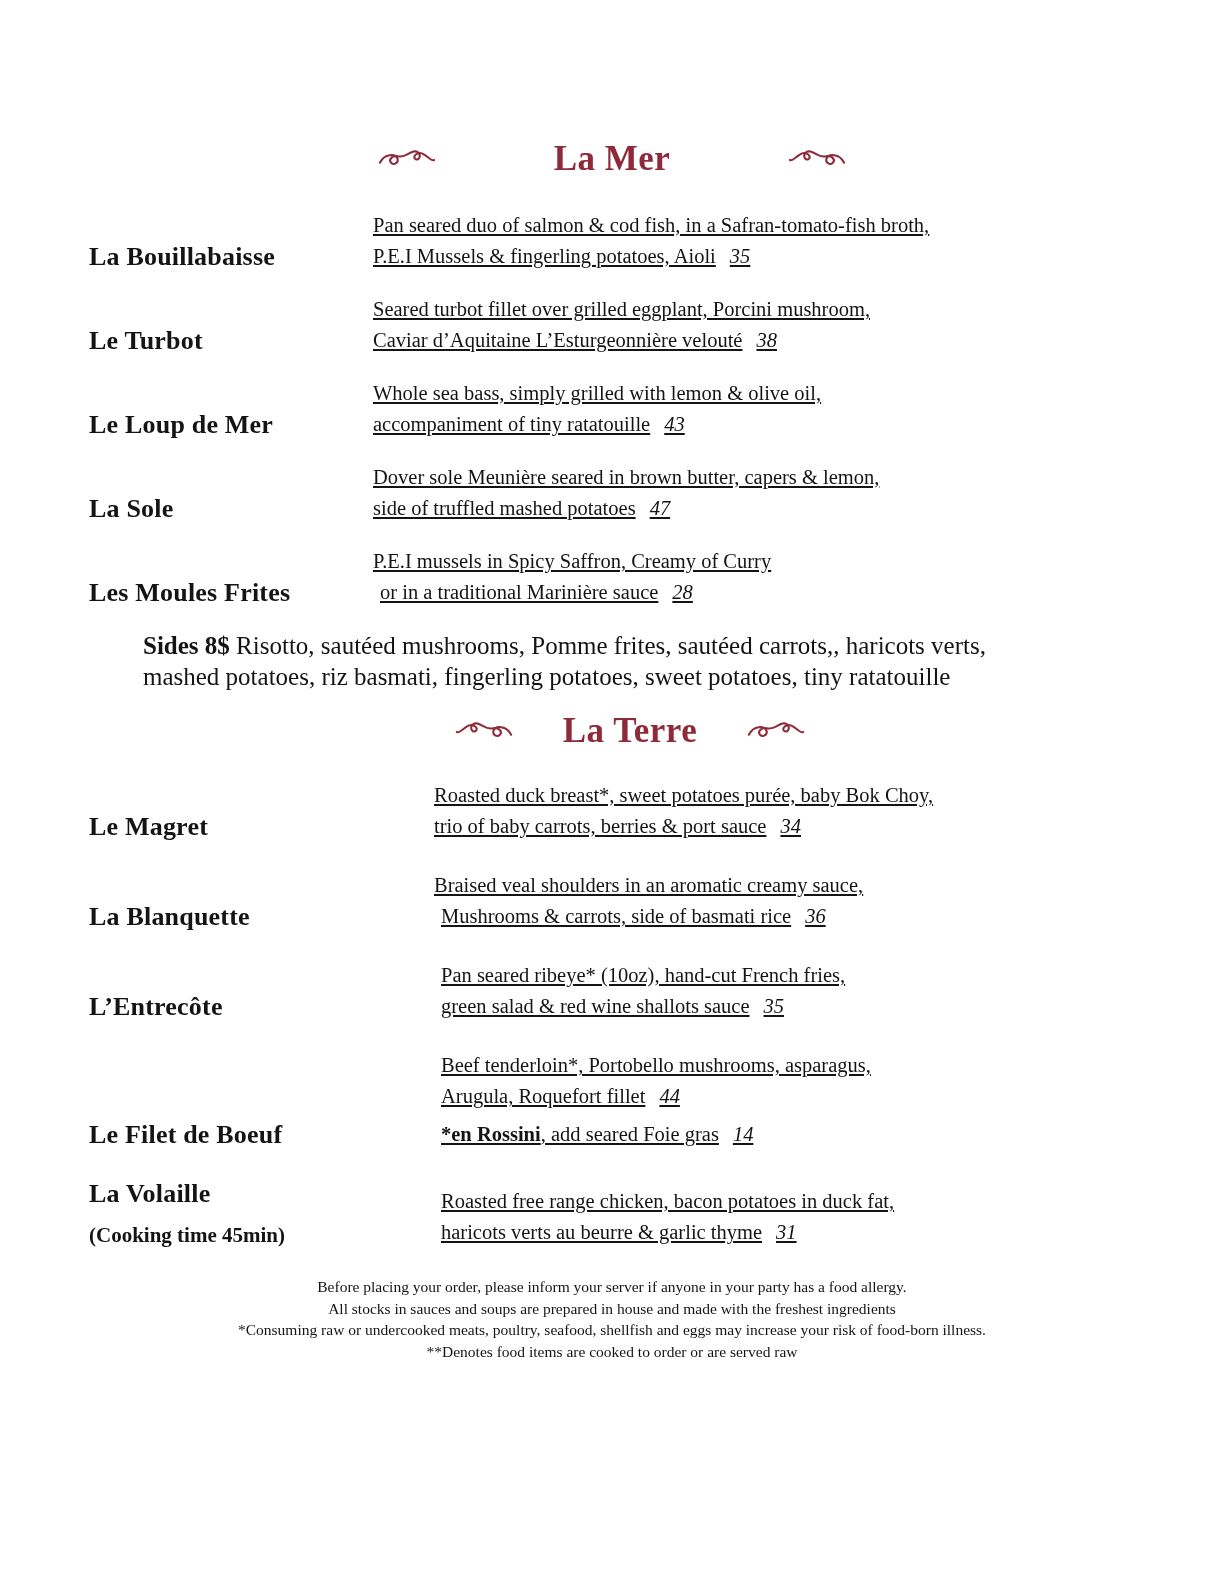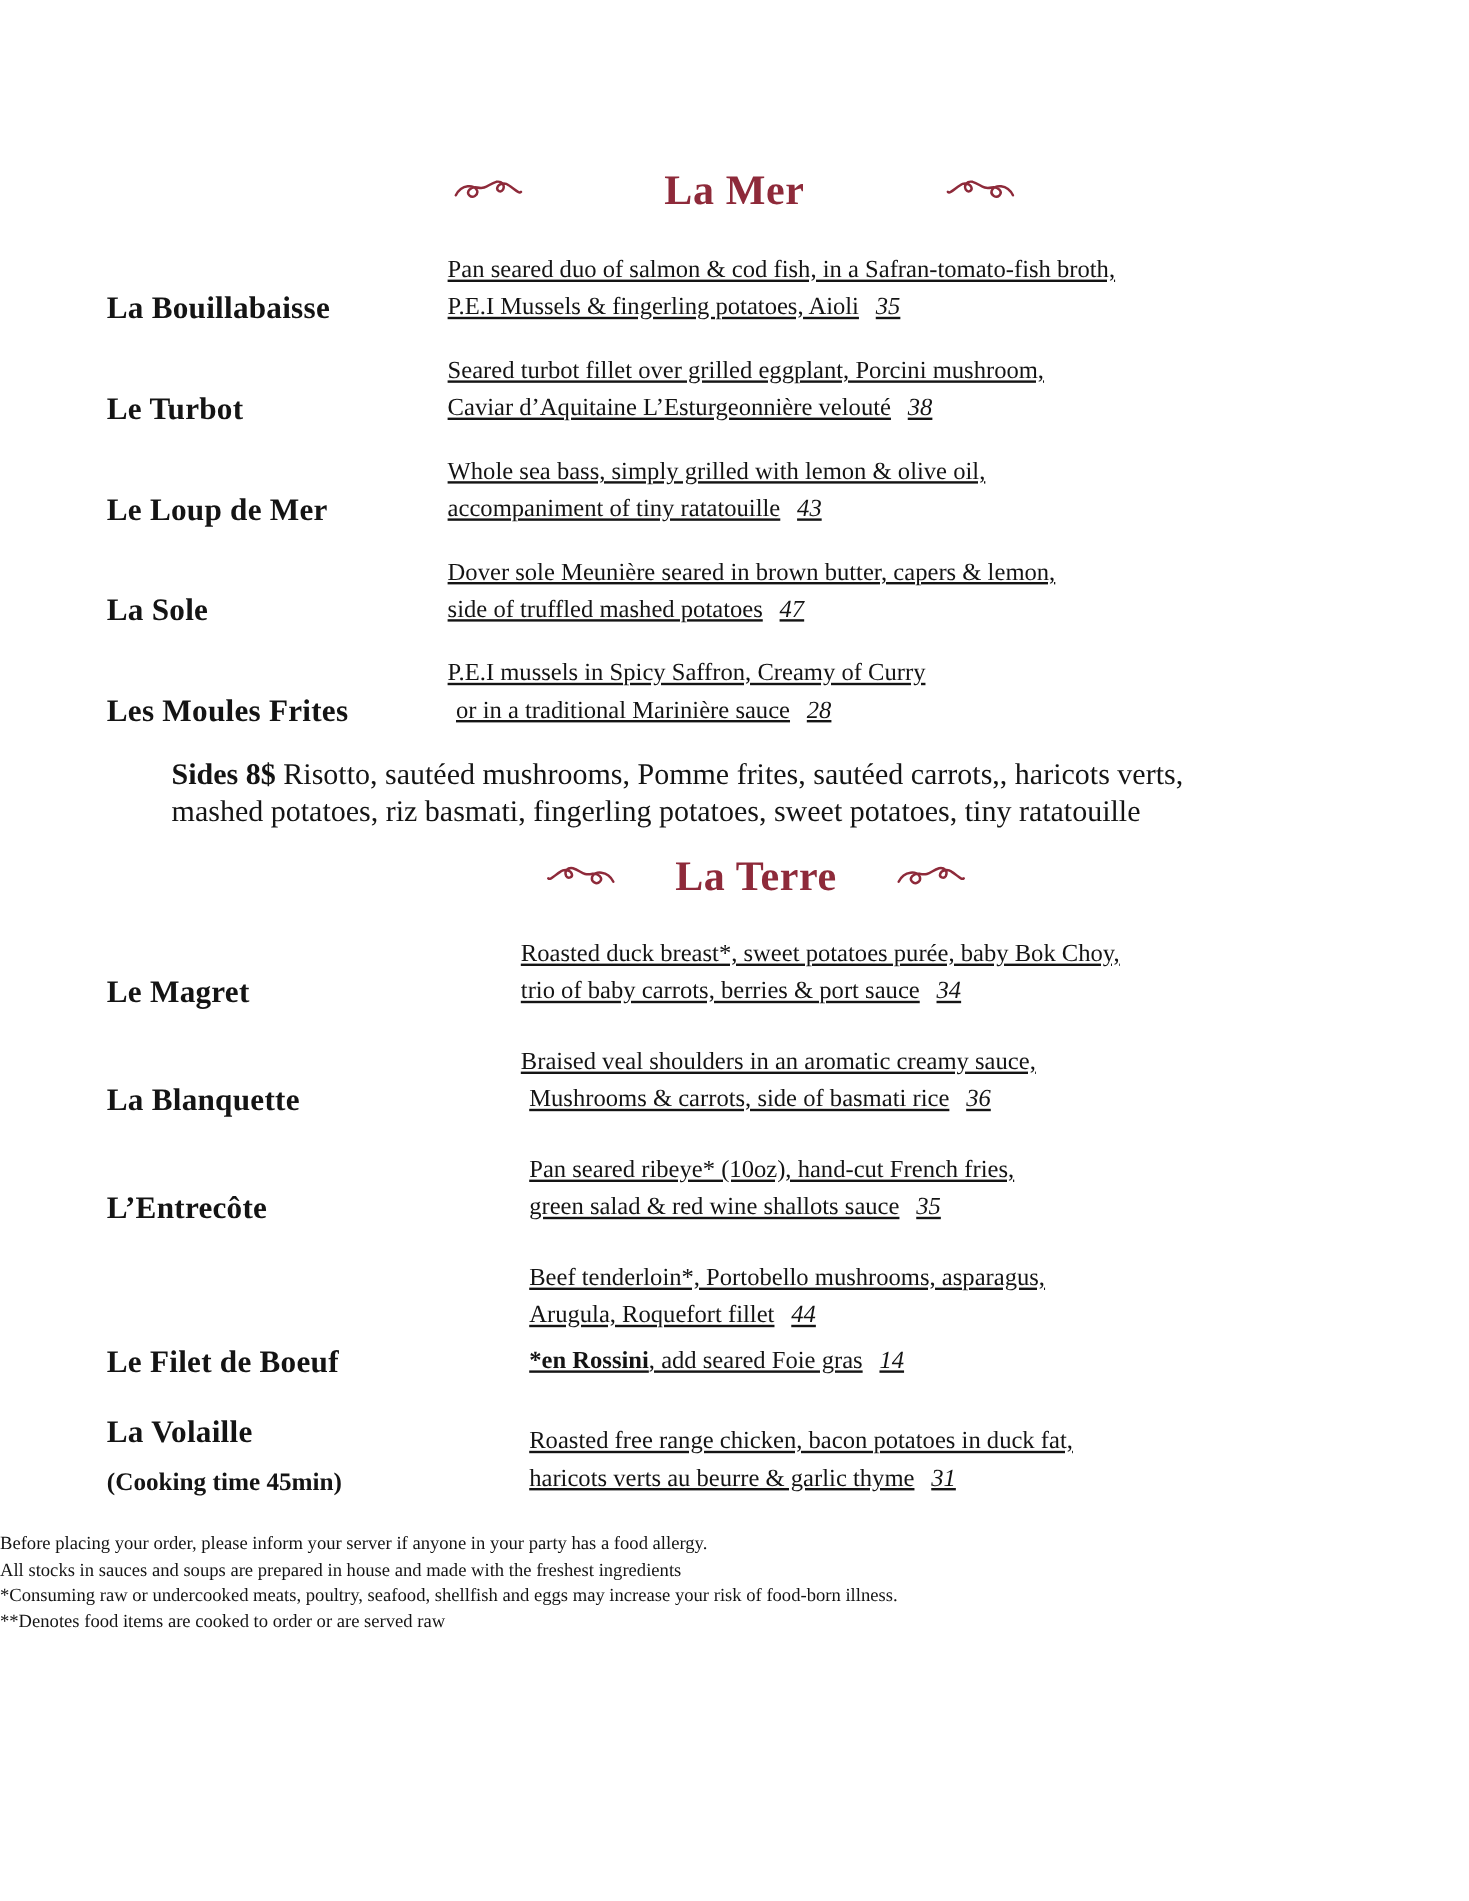--- a/index.html
+++ b/index.html
@@ -56,21 +56,21 @@
   .bold { font-weight: bold; }
 
   
   .sides {
     margin: 8px 60px 0 143px;
     font-size: 25px; line-height: 31px;
   }
   .sides p { margin: 0; }
 
   
-  .footer { margin-top: 20px; }
+  .footer { margin-top: 20px; text-align: center; }
   .footer p {
     margin: 0;
     font-size: 15.5px; line-height: 21.5px;
   }
 </style>
 </head>
 <body>
 
 <div class="menu">
 

